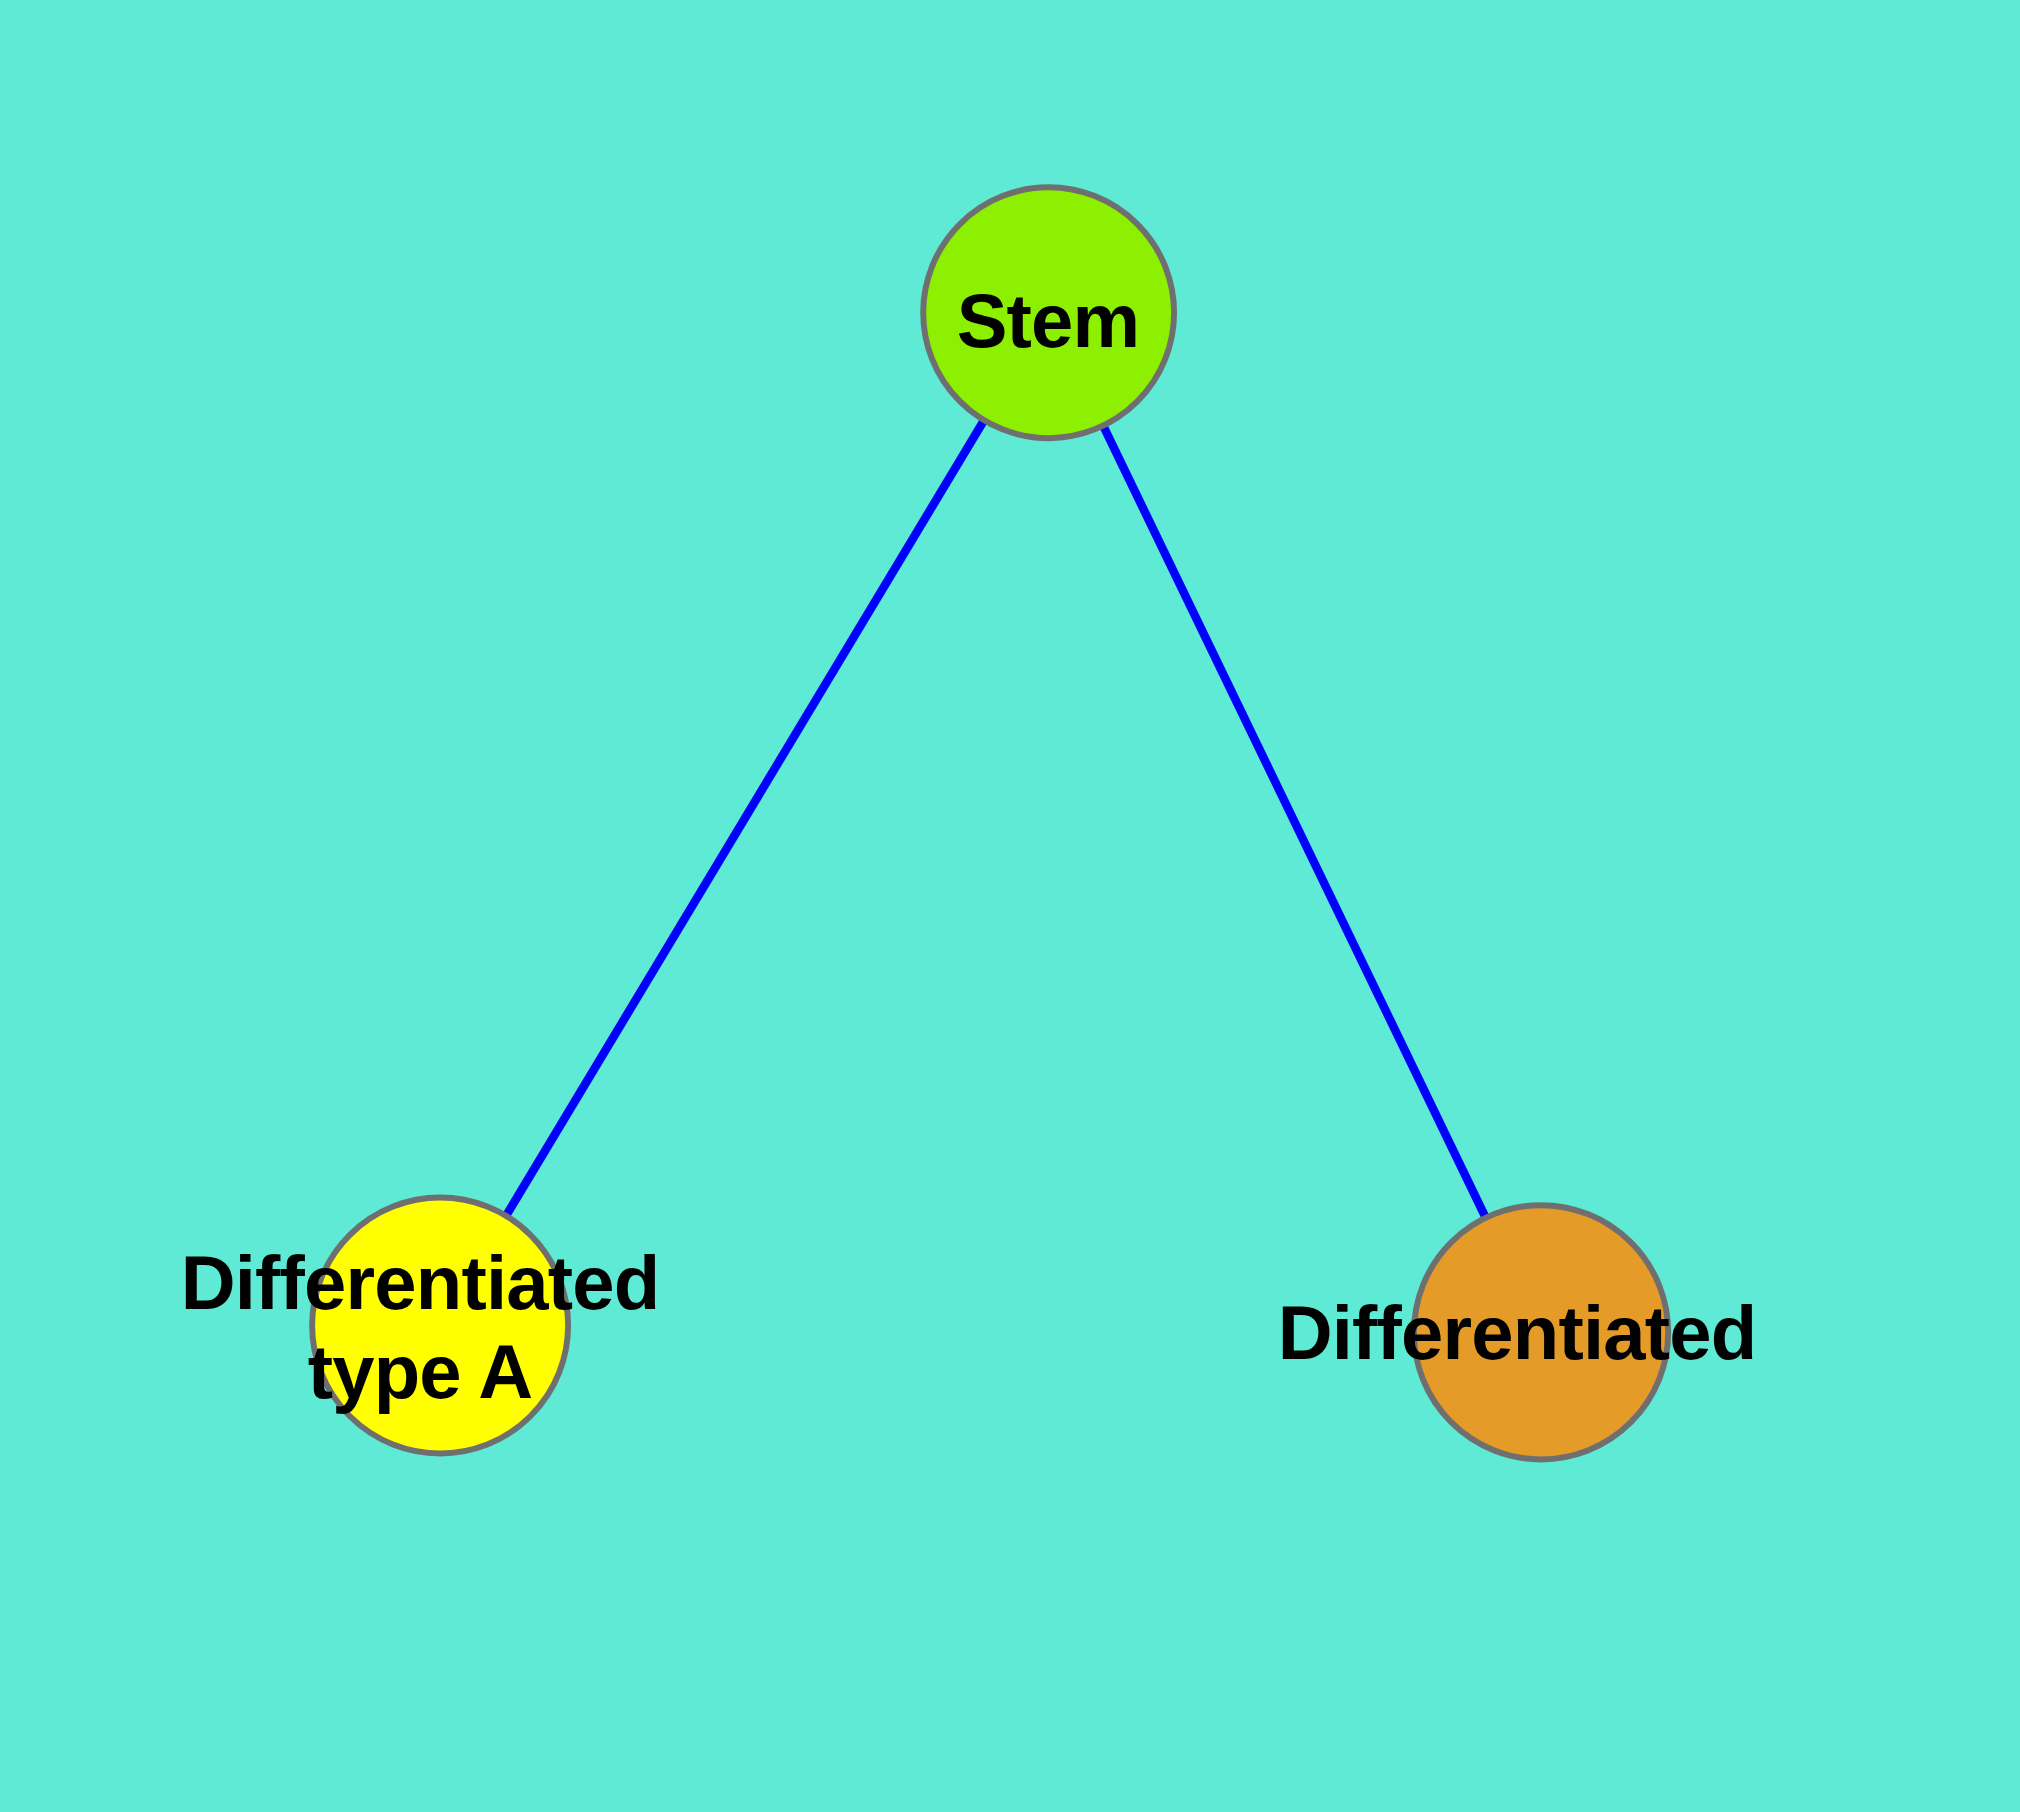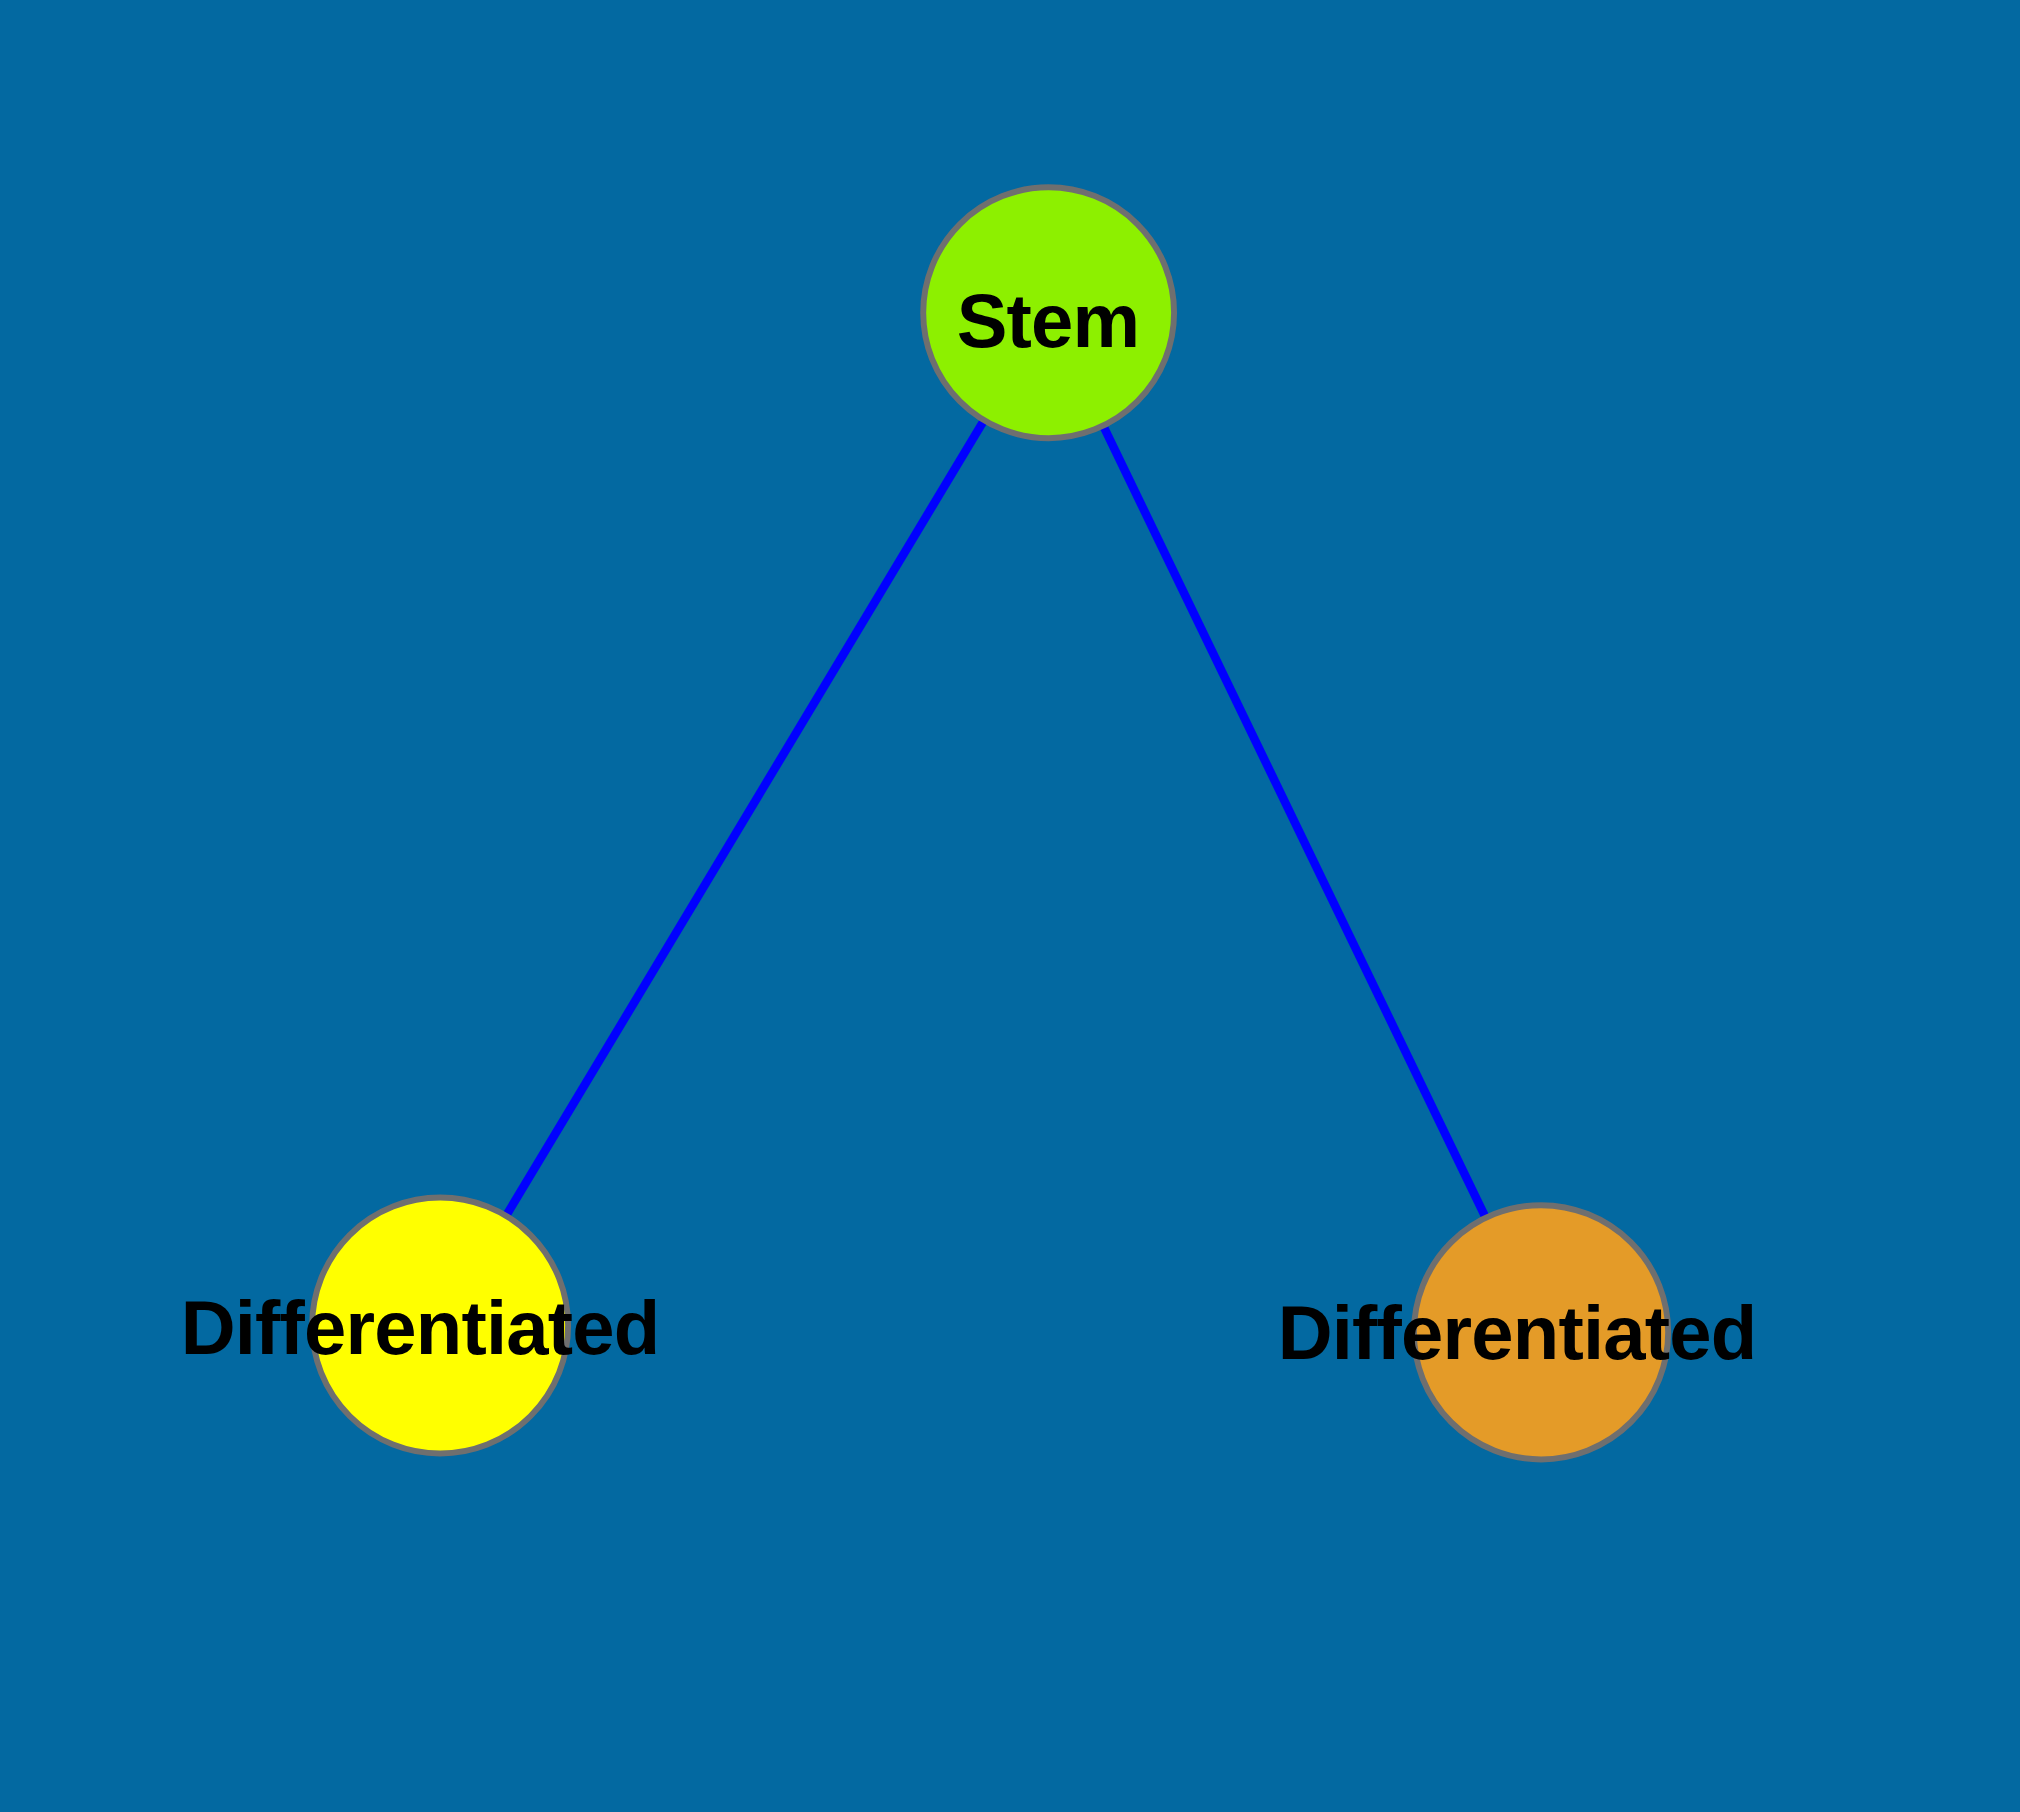--- a/index.html
+++ b/index.html
@@ -3,21 +3,21 @@
 <meta charset="utf-8">
 <style>
   html, body {
     margin: 0;
     padding: 0;
   }
   .canvas {
     position: relative;
     width: 2021px;
     height: 1812px;
-    background: #0369a1;
+    background: #5eead4;
     overflow: hidden;
     font-family: "Liberation Sans", sans-serif;
   }
   .graph-svg {
     position: absolute;
     left: 0;
     top: 0;
     width: 2021px;
     height: 1812px;
     display: block;
@@ -57,20 +57,21 @@
     <circle class="node-circle" cx="519" cy="1564" r="151" fill="#FFFF00" stroke="#6F6F6F"></circle>
     <circle class="node-circle" cx="1818" cy="1572" r="150" fill="#E49B28" stroke="#6F6F6F"></circle>
   </svg>
 
   <div class="node-label" style="left:1048px; top:320px;">
     <span class="lbl-line">Stem</span>
   </div>
 
   <div class="node-label" style="left:420px; top:1327px;">
     <span class="lbl-line">Differentiated</span>
+    <span class="lbl-line">type A</span>
   </div>
 
   <div class="node-label" style="left:1517px; top:1332px;">
     <span class="lbl-line">Differentiated</span>
   </div>
 
 </div>
 
 
 </body></html>

